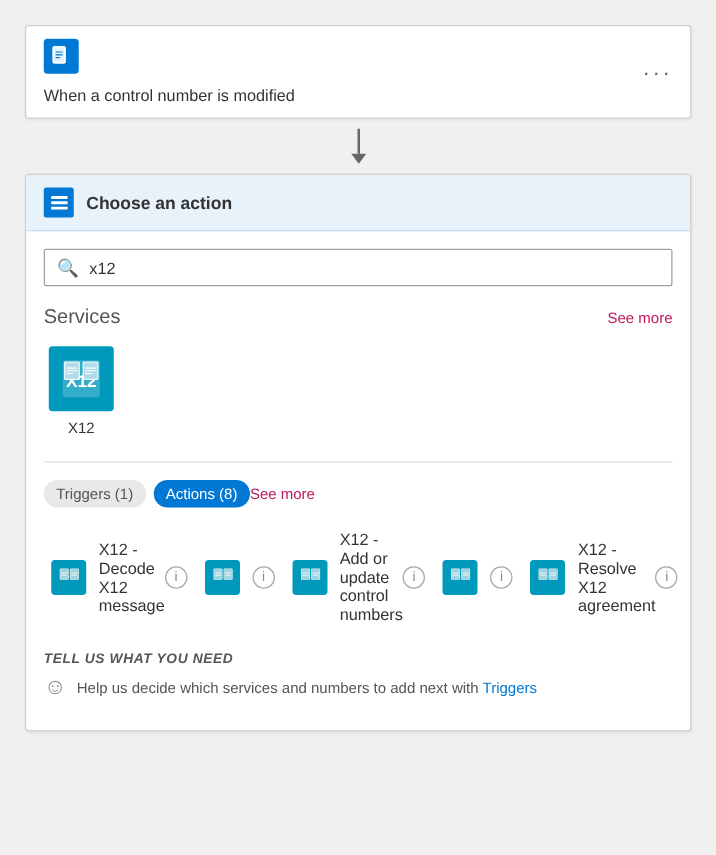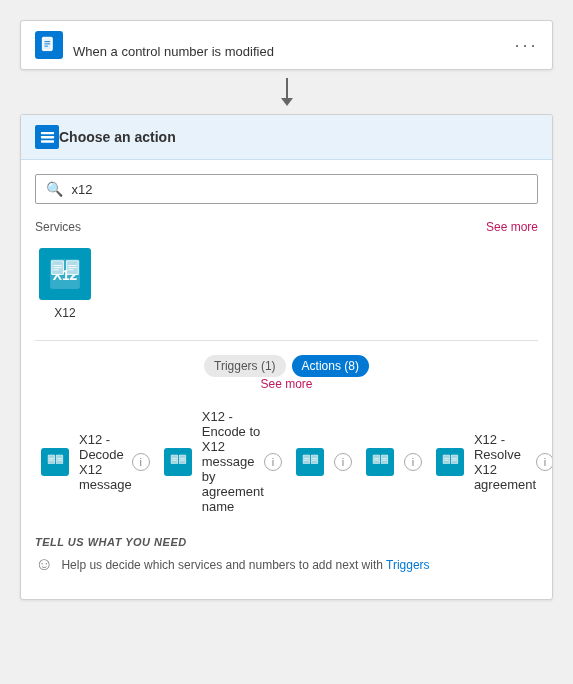--- a/index.html
+++ b/index.html
@@ -29,22 +29,23 @@
       border-radius: 3px;
       display: flex;
       align-items: center;
       justify-content: space-between;
       padding: 10px 14px;
       box-shadow: 0 1px 3px rgba(0,0,0,0.08);
     }
 
     .trigger-left {
       display: flex;
-      align-items: flex-end;
+      align-items: flex-start;
       gap: 10px;
+      flex-direction: column;
     }
 
     .trigger-icon {
       width: 28px;
       height: 28px;
       background: #0078d4;
       border-radius: 3px;
       display: flex;
       align-items: center;
       justify-content: center;
@@ -100,20 +101,21 @@
       box-shadow: 0 1px 3px rgba(0,0,0,0.08);
       overflow: hidden;
     }
 
     .action-header {
       background: #e8f2fb;
       border-bottom: 1px solid #c8dff0;
       padding: 10px 14px;
       display: flex;
       align-items: center;
+      gap: 10px;
     }
 
     .action-header-icon {
       width: 24px;
       height: 24px;
       background: #0078d4;
       border-radius: 2px;
       display: flex;
       align-items: center;
       justify-content: center;
@@ -163,21 +165,21 @@
 
     
     .section-header {
       display: flex;
       justify-content: space-between;
       align-items: center;
       margin-bottom: 10px;
     }
 
     .section-title {
-      font-size: 12px;
+      font-size: 16px;
       color: #555;
     }
 
     .see-more-link {
       font-size: 12px;
       color: #be185d;
       cursor: pointer;
       text-decoration: none;
     }
 
@@ -222,21 +224,20 @@
       height: 1px;
       background: #e0e0e0;
       margin-bottom: 14px;
     }
 
     
     .tabs-row {
       display: flex;
       align-items: center;
       margin-bottom: 10px;
-      flex-direction: column;
     }
 
     .tabs-left {
       display: flex;
       gap: 6px;
       align-items: center;
     }
 
     .tab-btn {
       padding: 4px 10px;
@@ -456,37 +457,37 @@
               <rect x="2" y="2" width="8" height="10" rx="1" fill="white" opacity="0.9"></rect>
               <rect x="2.5" y="2.5" width="7" height="9" rx="0.5" fill="#a0d4e0"></rect>
               <line x1="3.5" y1="6" x2="8.5" y2="6" stroke="white" stroke-width="0.7"></line>
               <line x1="3.5" y1="8" x2="8.5" y2="8" stroke="white" stroke-width="0.7"></line>
               <rect x="11" y="2" width="8" height="10" rx="1" fill="white" opacity="0.9"></rect>
               <rect x="11.5" y="2.5" width="7" height="9" rx="0.5" fill="#a0d4e0"></rect>
               <line x1="12.5" y1="6" x2="17.5" y2="6" stroke="white" stroke-width="0.7"></line>
               <line x1="12.5" y1="8" x2="17.5" y2="8" stroke="white" stroke-width="0.7"></line>
             </svg>
           </div>
-          <span class="action-item-label">X12 - Encode to X12 message by agreement name</span>
           <div class="info-icon">i</div>
         </div>
 
         <div class="action-item">
           <div class="action-item-icon">
             <svg viewBox="0 0 20 20">
               <rect x="2" y="2" width="8" height="10" rx="1" fill="white" opacity="0.9"></rect>
               <rect x="2.5" y="2.5" width="7" height="9" rx="0.5" fill="#a0d4e0"></rect>
               <line x1="3.5" y1="6" x2="8.5" y2="6" stroke="white" stroke-width="0.7"></line>
               <line x1="3.5" y1="8" x2="8.5" y2="8" stroke="white" stroke-width="0.7"></line>
               <rect x="11" y="2" width="8" height="10" rx="1" fill="white" opacity="0.9"></rect>
               <rect x="11.5" y="2.5" width="7" height="9" rx="0.5" fill="#a0d4e0"></rect>
               <line x1="12.5" y1="6" x2="17.5" y2="6" stroke="white" stroke-width="0.7"></line>
               <line x1="12.5" y1="8" x2="17.5" y2="8" stroke="white" stroke-width="0.7"></line>
             </svg>
           </div>
+          <span class="action-item-label">X12 - Add or update control numbers</span>
           <div class="info-icon">i</div>
         </div>
 
         <div class="action-item">
           <div class="action-item-icon">
             <svg viewBox="0 0 20 20">
               <rect x="2" y="2" width="8" height="10" rx="1" fill="white" opacity="0.9"></rect>
               <rect x="2.5" y="2.5" width="7" height="9" rx="0.5" fill="#a0d4e0"></rect>
               <line x1="3.5" y1="6" x2="8.5" y2="6" stroke="white" stroke-width="0.7"></line>
               <line x1="3.5" y1="8" x2="8.5" y2="8" stroke="white" stroke-width="0.7"></line>

